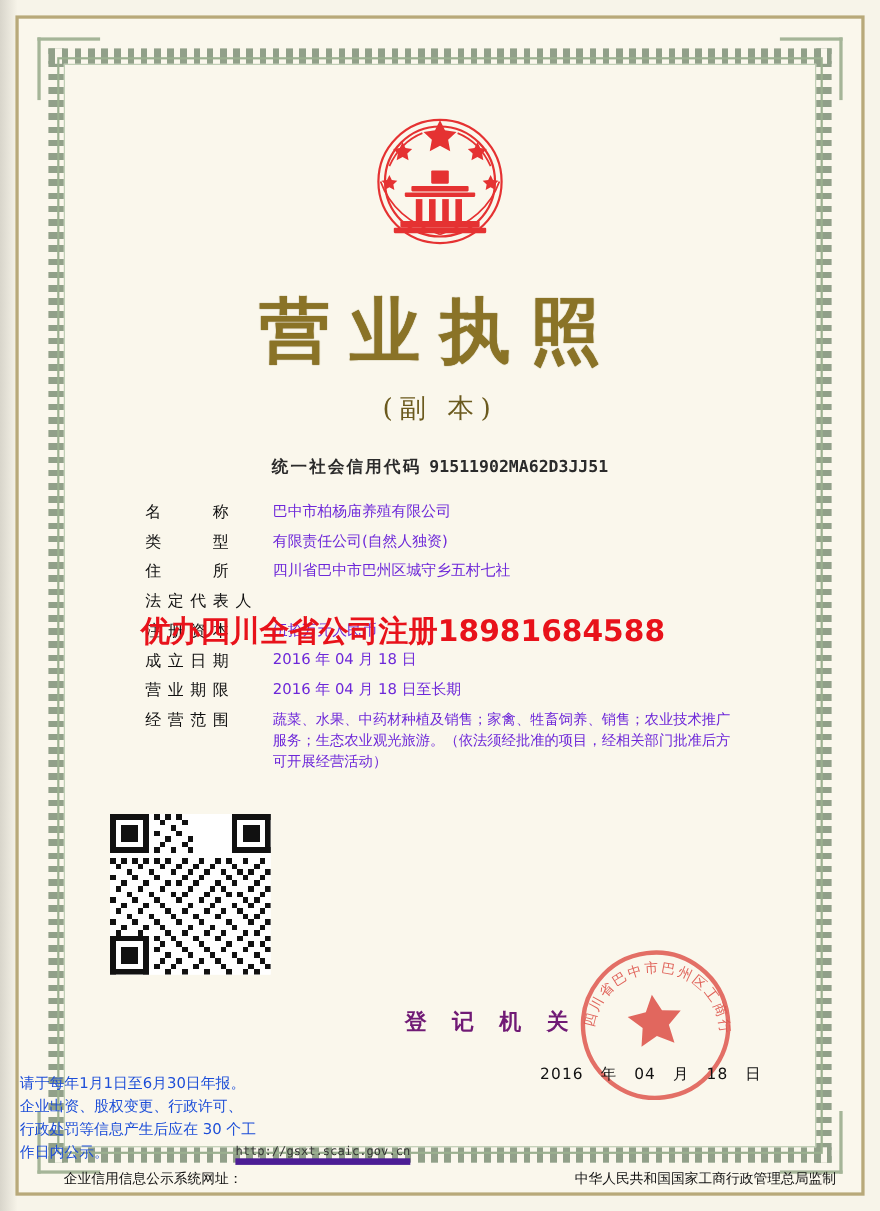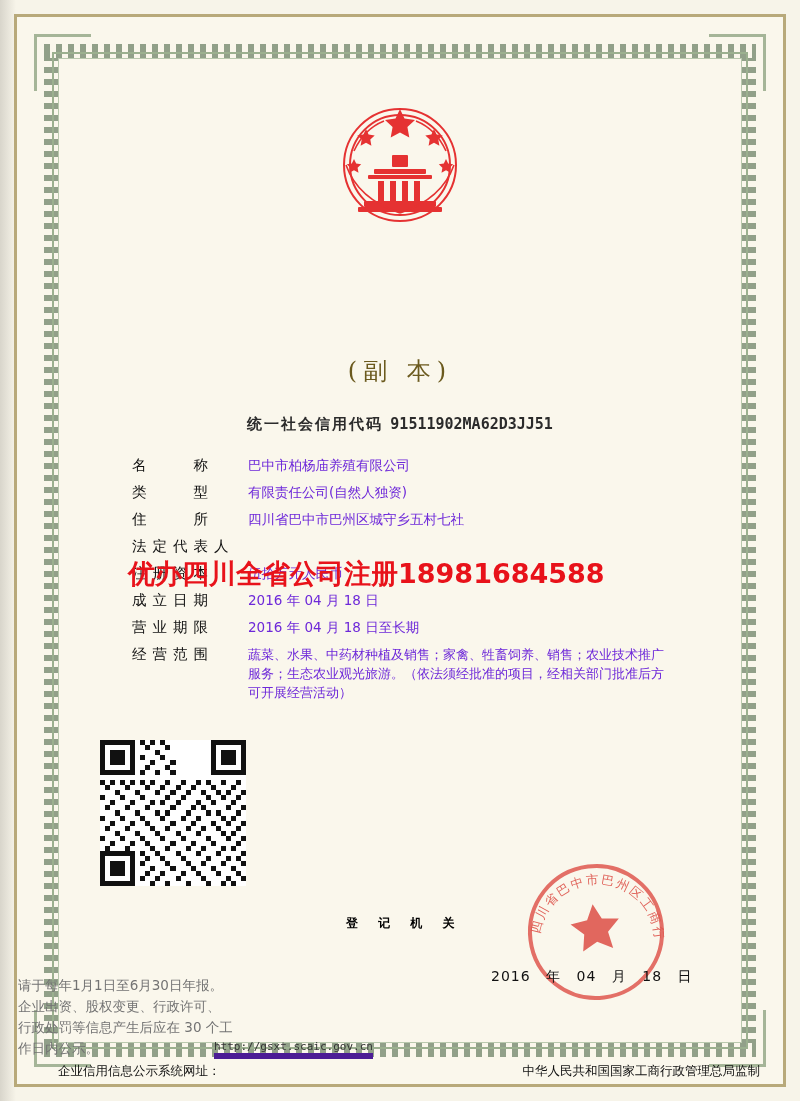--- a/index.html
+++ b/index.html
@@ -121,40 +121,40 @@
   }
 
   
   .qr{
     position:absolute;left:100px;top:740px;width:146px;height:146px;
     background:#fff;
   }
 
   
   .registry{
-    position:absolute;left:346px;top:915px;
-    font-size:12px;letter-spacing:8px;color:#000000;font-weight:bold;
+    position:absolute;left:368px;top:915px;
+    font-size:20px;letter-spacing:8px;color:#701a75;font-weight:bold;
   }
   .dateline{
     position:absolute;left:486px;top:968px;
     font-size:14px;color:#111;letter-spacing:1px;
   }
   .dateline span{margin:0 5px;}
 
   
   .seal{
     position:absolute;left:516px;top:852px;width:160px;height:160px;
     transform:rotate(-7deg);
     opacity:.82;
   }
 
   
   .notes{
     position:absolute;left:18px;top:975px;width:310px;
-    font-size:13.5px;color:#737373;line-height:21px;
+    font-size:13.5px;color:#1d4ed8;line-height:21px;
   }
   .gsxt{
     position:absolute;left:214px;top:1040px;
     font-size:11px;color:#333;
     font-family:"DejaVu Sans Mono","Liberation Mono",monospace;
     border-bottom:6px solid #4c1d95;
     text-align:right;
   }
   .foot-left{
     position:absolute;left:58px;top:1063px;
@@ -209,20 +209,21 @@
       </g>
       <g stroke="#e53232" stroke-width="1.6" fill="none">
         <path d="M16 70 q12 34 54 48"></path>
         <path d="M124 70 q-12 34 -54 48"></path>
         <path d="M24 56 q10 -22 30 -30"></path>
         <path d="M116 56 q-10 -22 -30 -30"></path>
       </g>
     </svg>
   </div>
 
+  <div class="title">营业执照</div>
   <div class="subtitle">(副 本)</div>
 
   <div class="credit">
     <span>统一社会信用代码</span>
     <span class="code">91511902MA62D3JJ51</span>
   </div>
 
   <div class="fields">
     <div class="row">
       <div class="label">名　　称</div>

